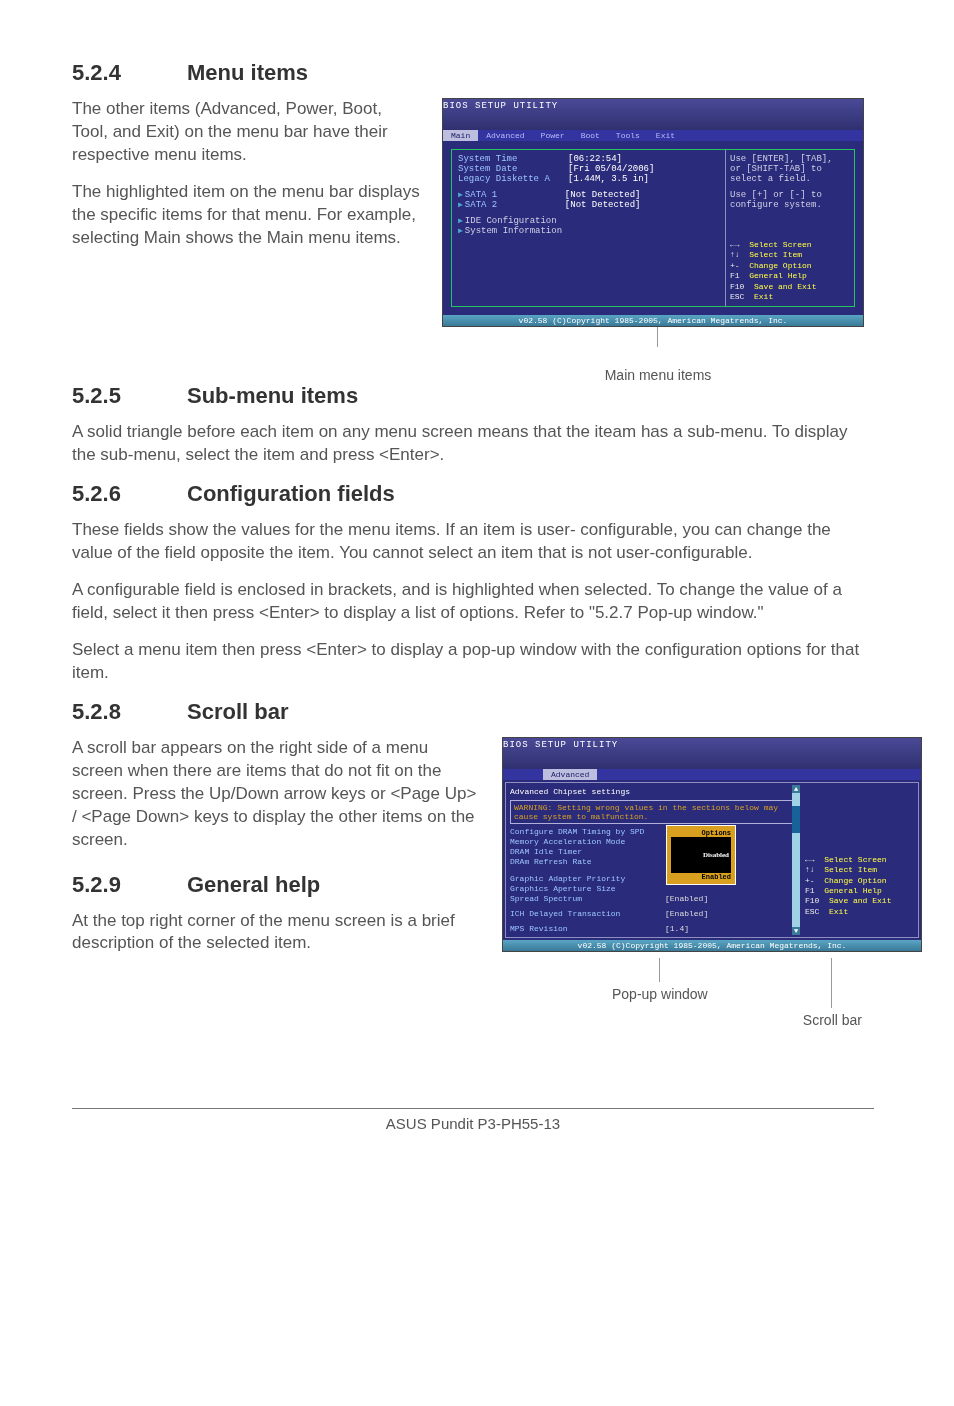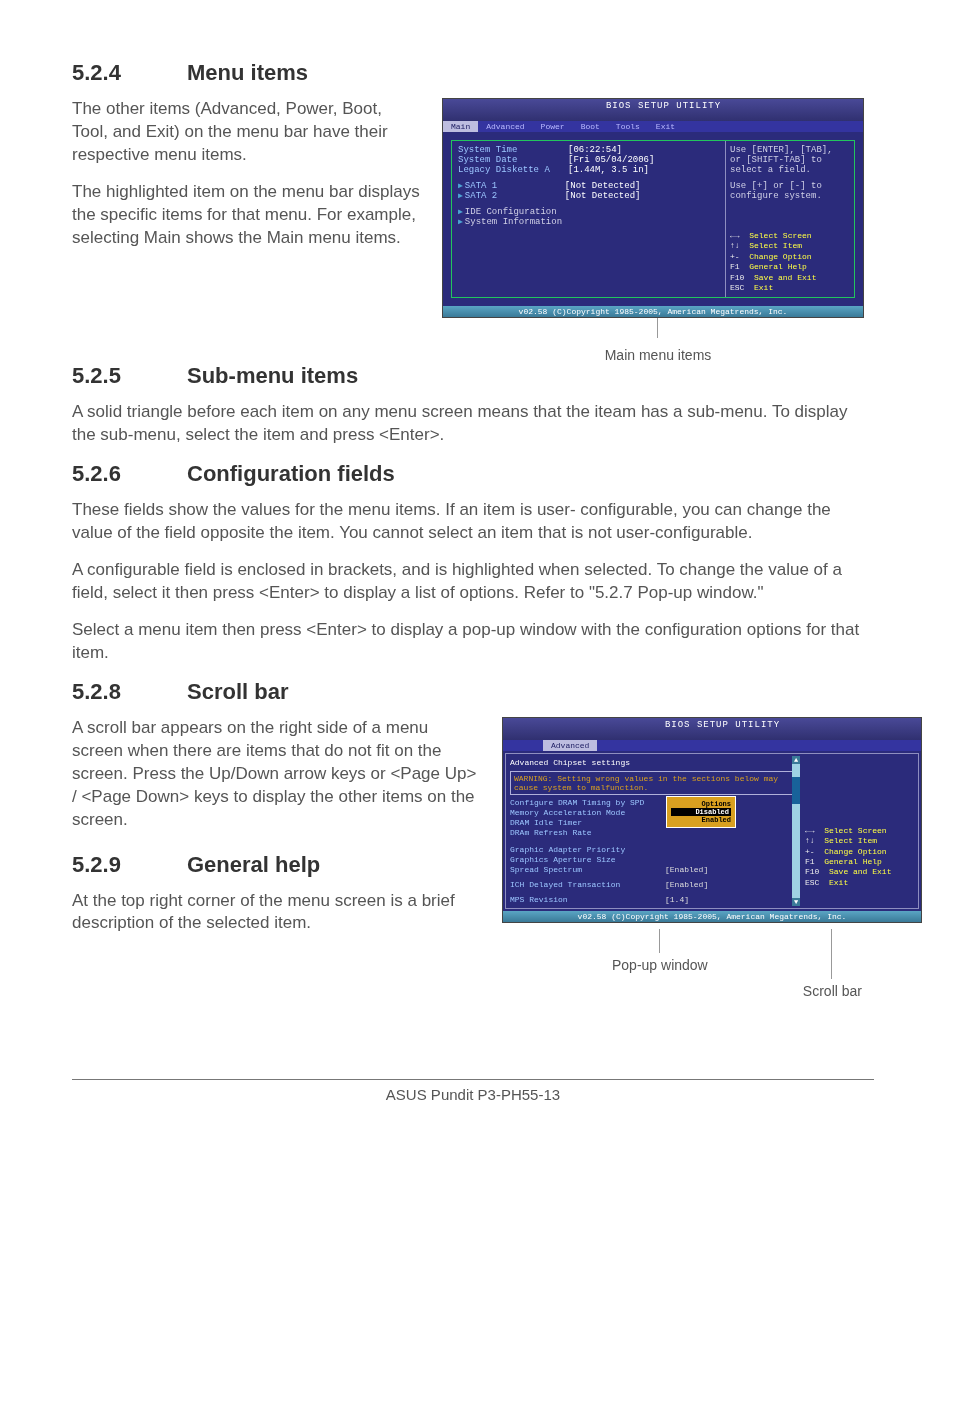--- a/index.html
+++ b/index.html
@@ -40,27 +40,25 @@
     background: #2b2b7b;
     width: 420px;
     font-family: "Courier New", monospace;
     font-size: 9px;
     color: #cfcfe6;
     border: 1px solid #444;
     position: relative;
   }
   .bios-title {
     background: linear-gradient(#494997, #303070);
-    height: 22px;
-    text-align: center;
+    height: 31px;
     color: #fff;
     font-size: 9px;
     letter-spacing: 1px;
     line-height: 14px;
-    padding-left: 21px;
   }
   .bios-tabs {
     background: #3434a0;
     display: flex;
     font-size: 8px;
   }
   .bios-tabs span {
     padding: 1px 8px;
     color: #b9b9ff;
   }
@@ -103,21 +101,21 @@
     margin-top: 30px;
     font-size: 8px;
     line-height: 1.3;
   }
   .help-keys .k { color: #eee; }
   .help-keys .d { color: #ff4; }
   .caption {
     font-size: 14px;
     color: #555;
     text-align: center;
-    margin-top: 9px;
+    margin-top: 20px;
   }
   .caption-line {
     border-left: 1px solid #999;
     height: 20px;
     margin: 0 auto 2px auto;
     width: 1px;
   }
 
   
   .bios2-wrap { width: 420px; margin-left: auto; position: relative; }
@@ -165,21 +163,21 @@
     top: 42px;
     width: 60px;
     background: #d9a020;
     border: 1px solid #fff;
     color: #000;
     font-weight: bold;
     font-size: 7px;
     padding: 3px 4px;
     text-align: right;
   }
-  .popup .sel { background: #000; color: #fff; padding: 0 2px; }
+  .popup .sel { background: #000; color: #fff; padding: 14px 2px; font-family: Liberation Serif, serif; }
   .scrollbar {
     width: 8px;
     background: #5aa5c4;
     position: absolute;
     right: 2px;
     top: 2px;
     bottom: 2px;
     display: flex;
     flex-direction: column;
   }

